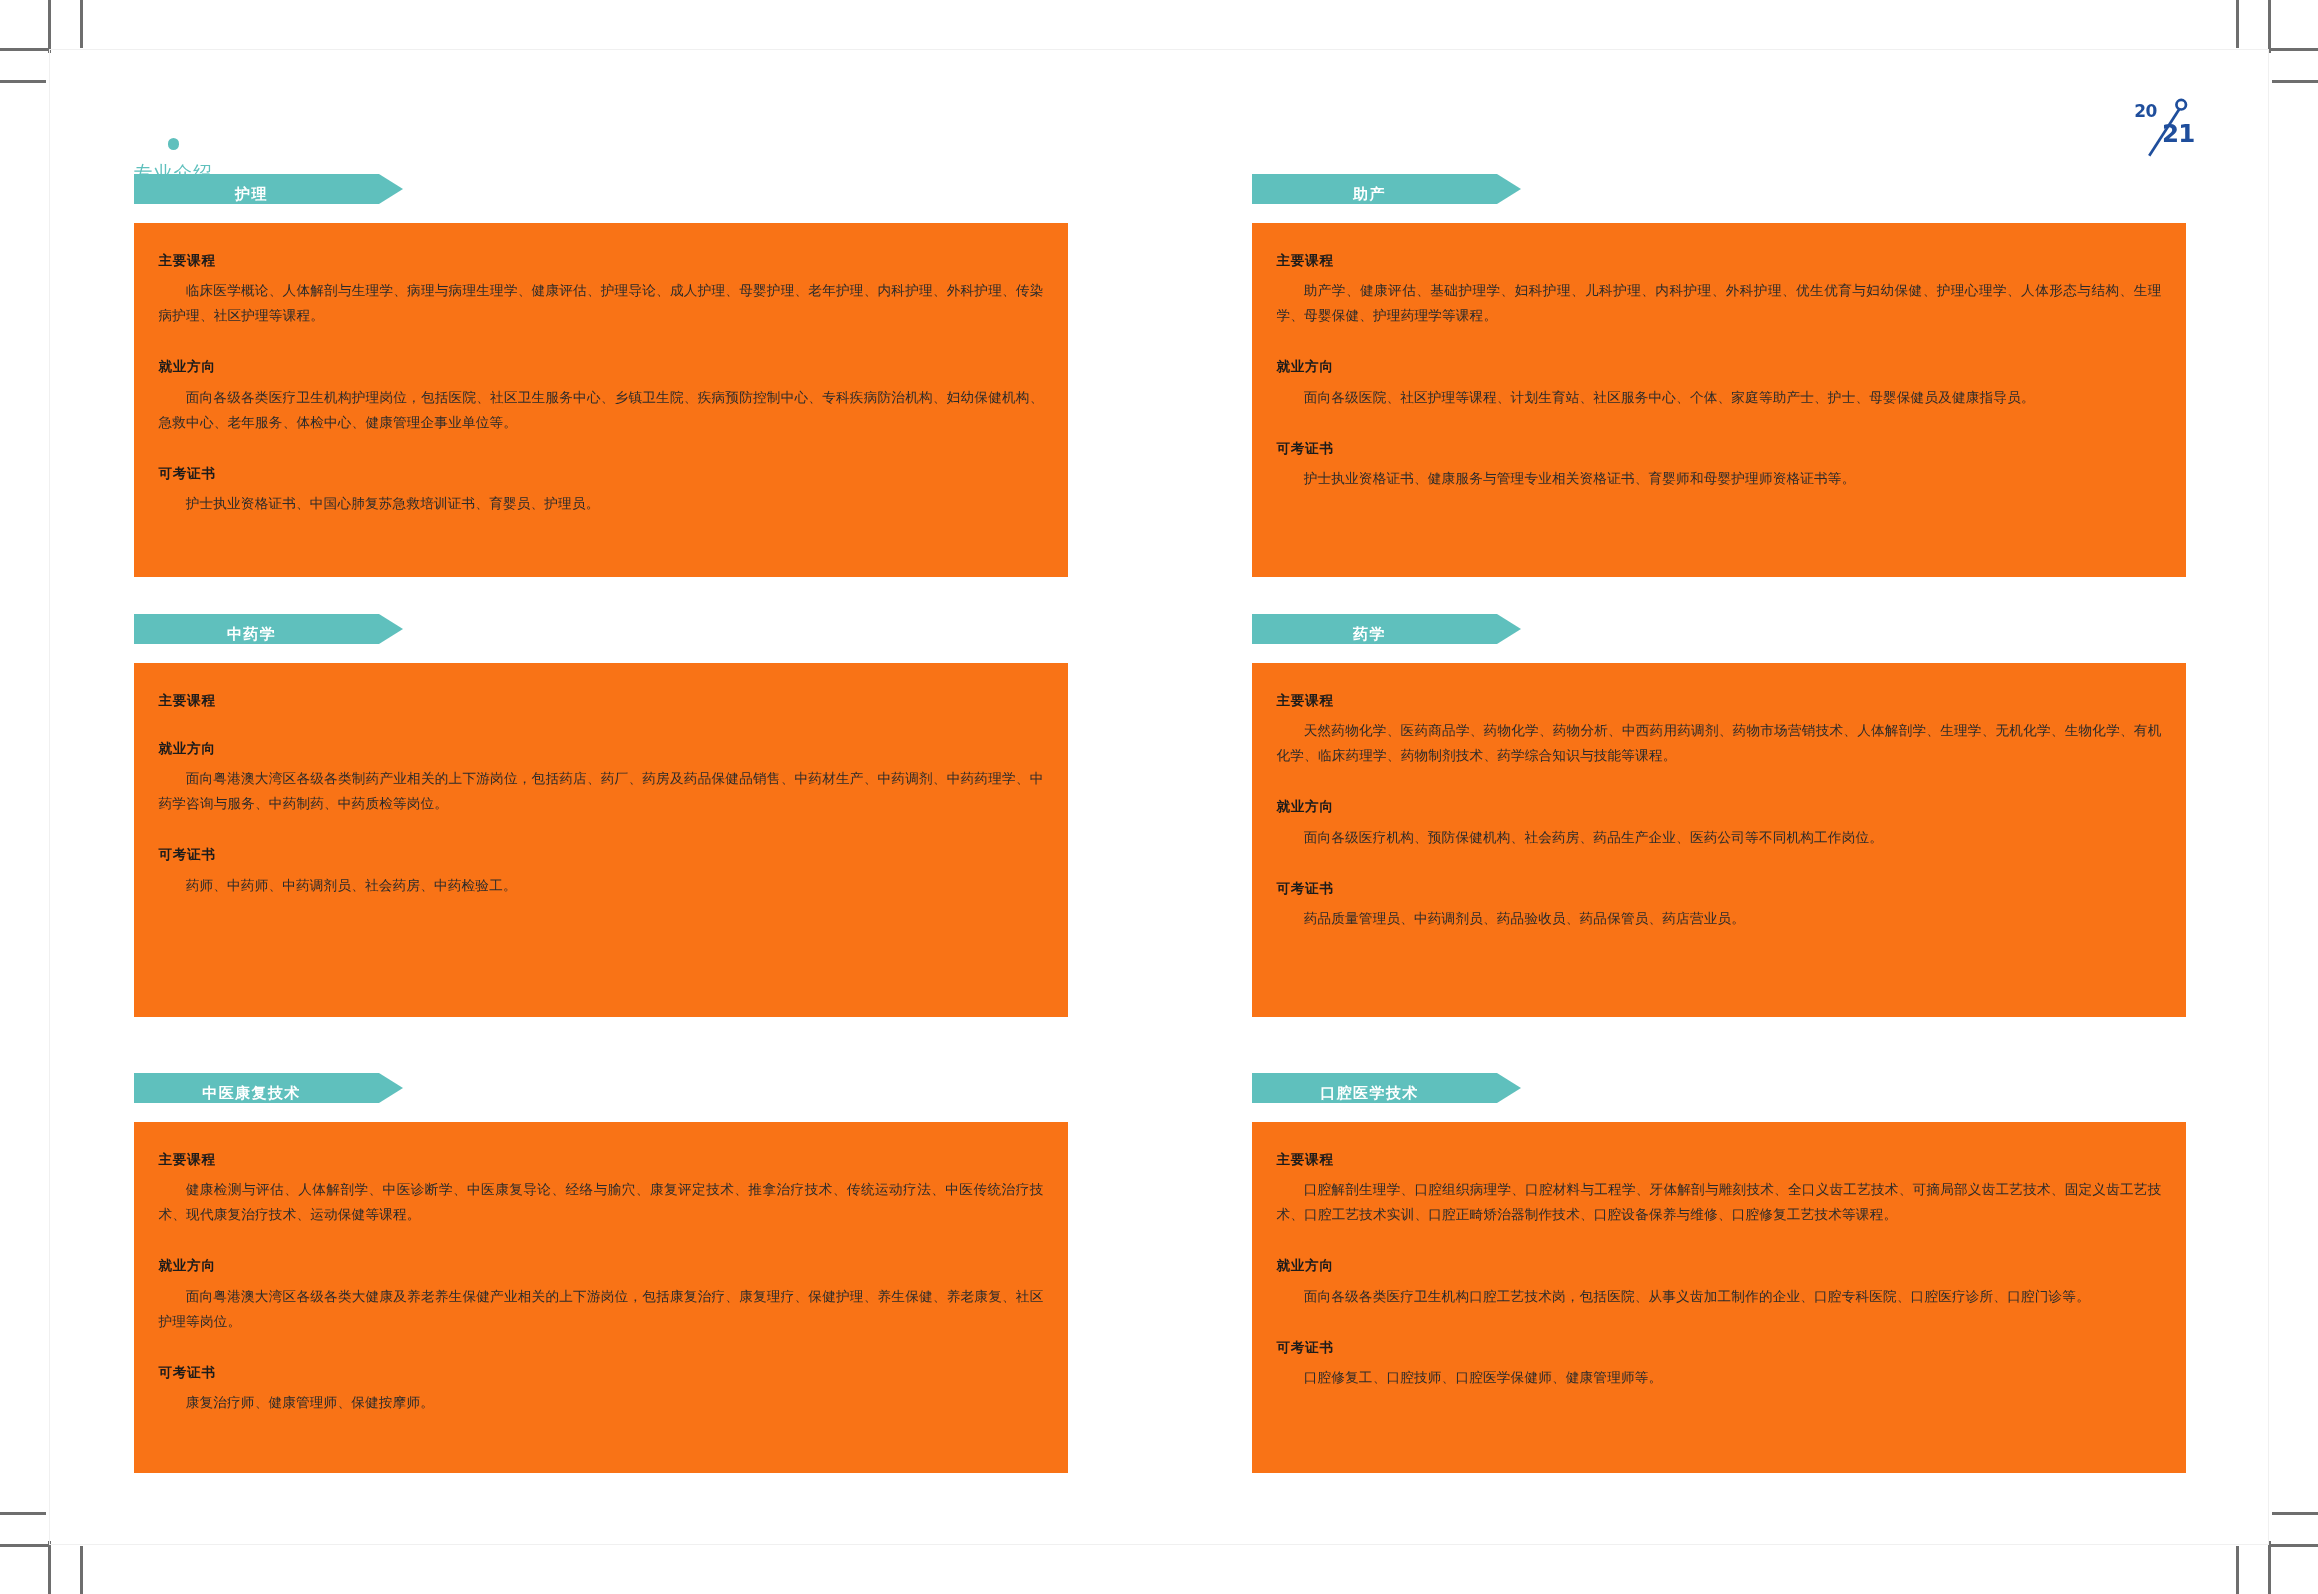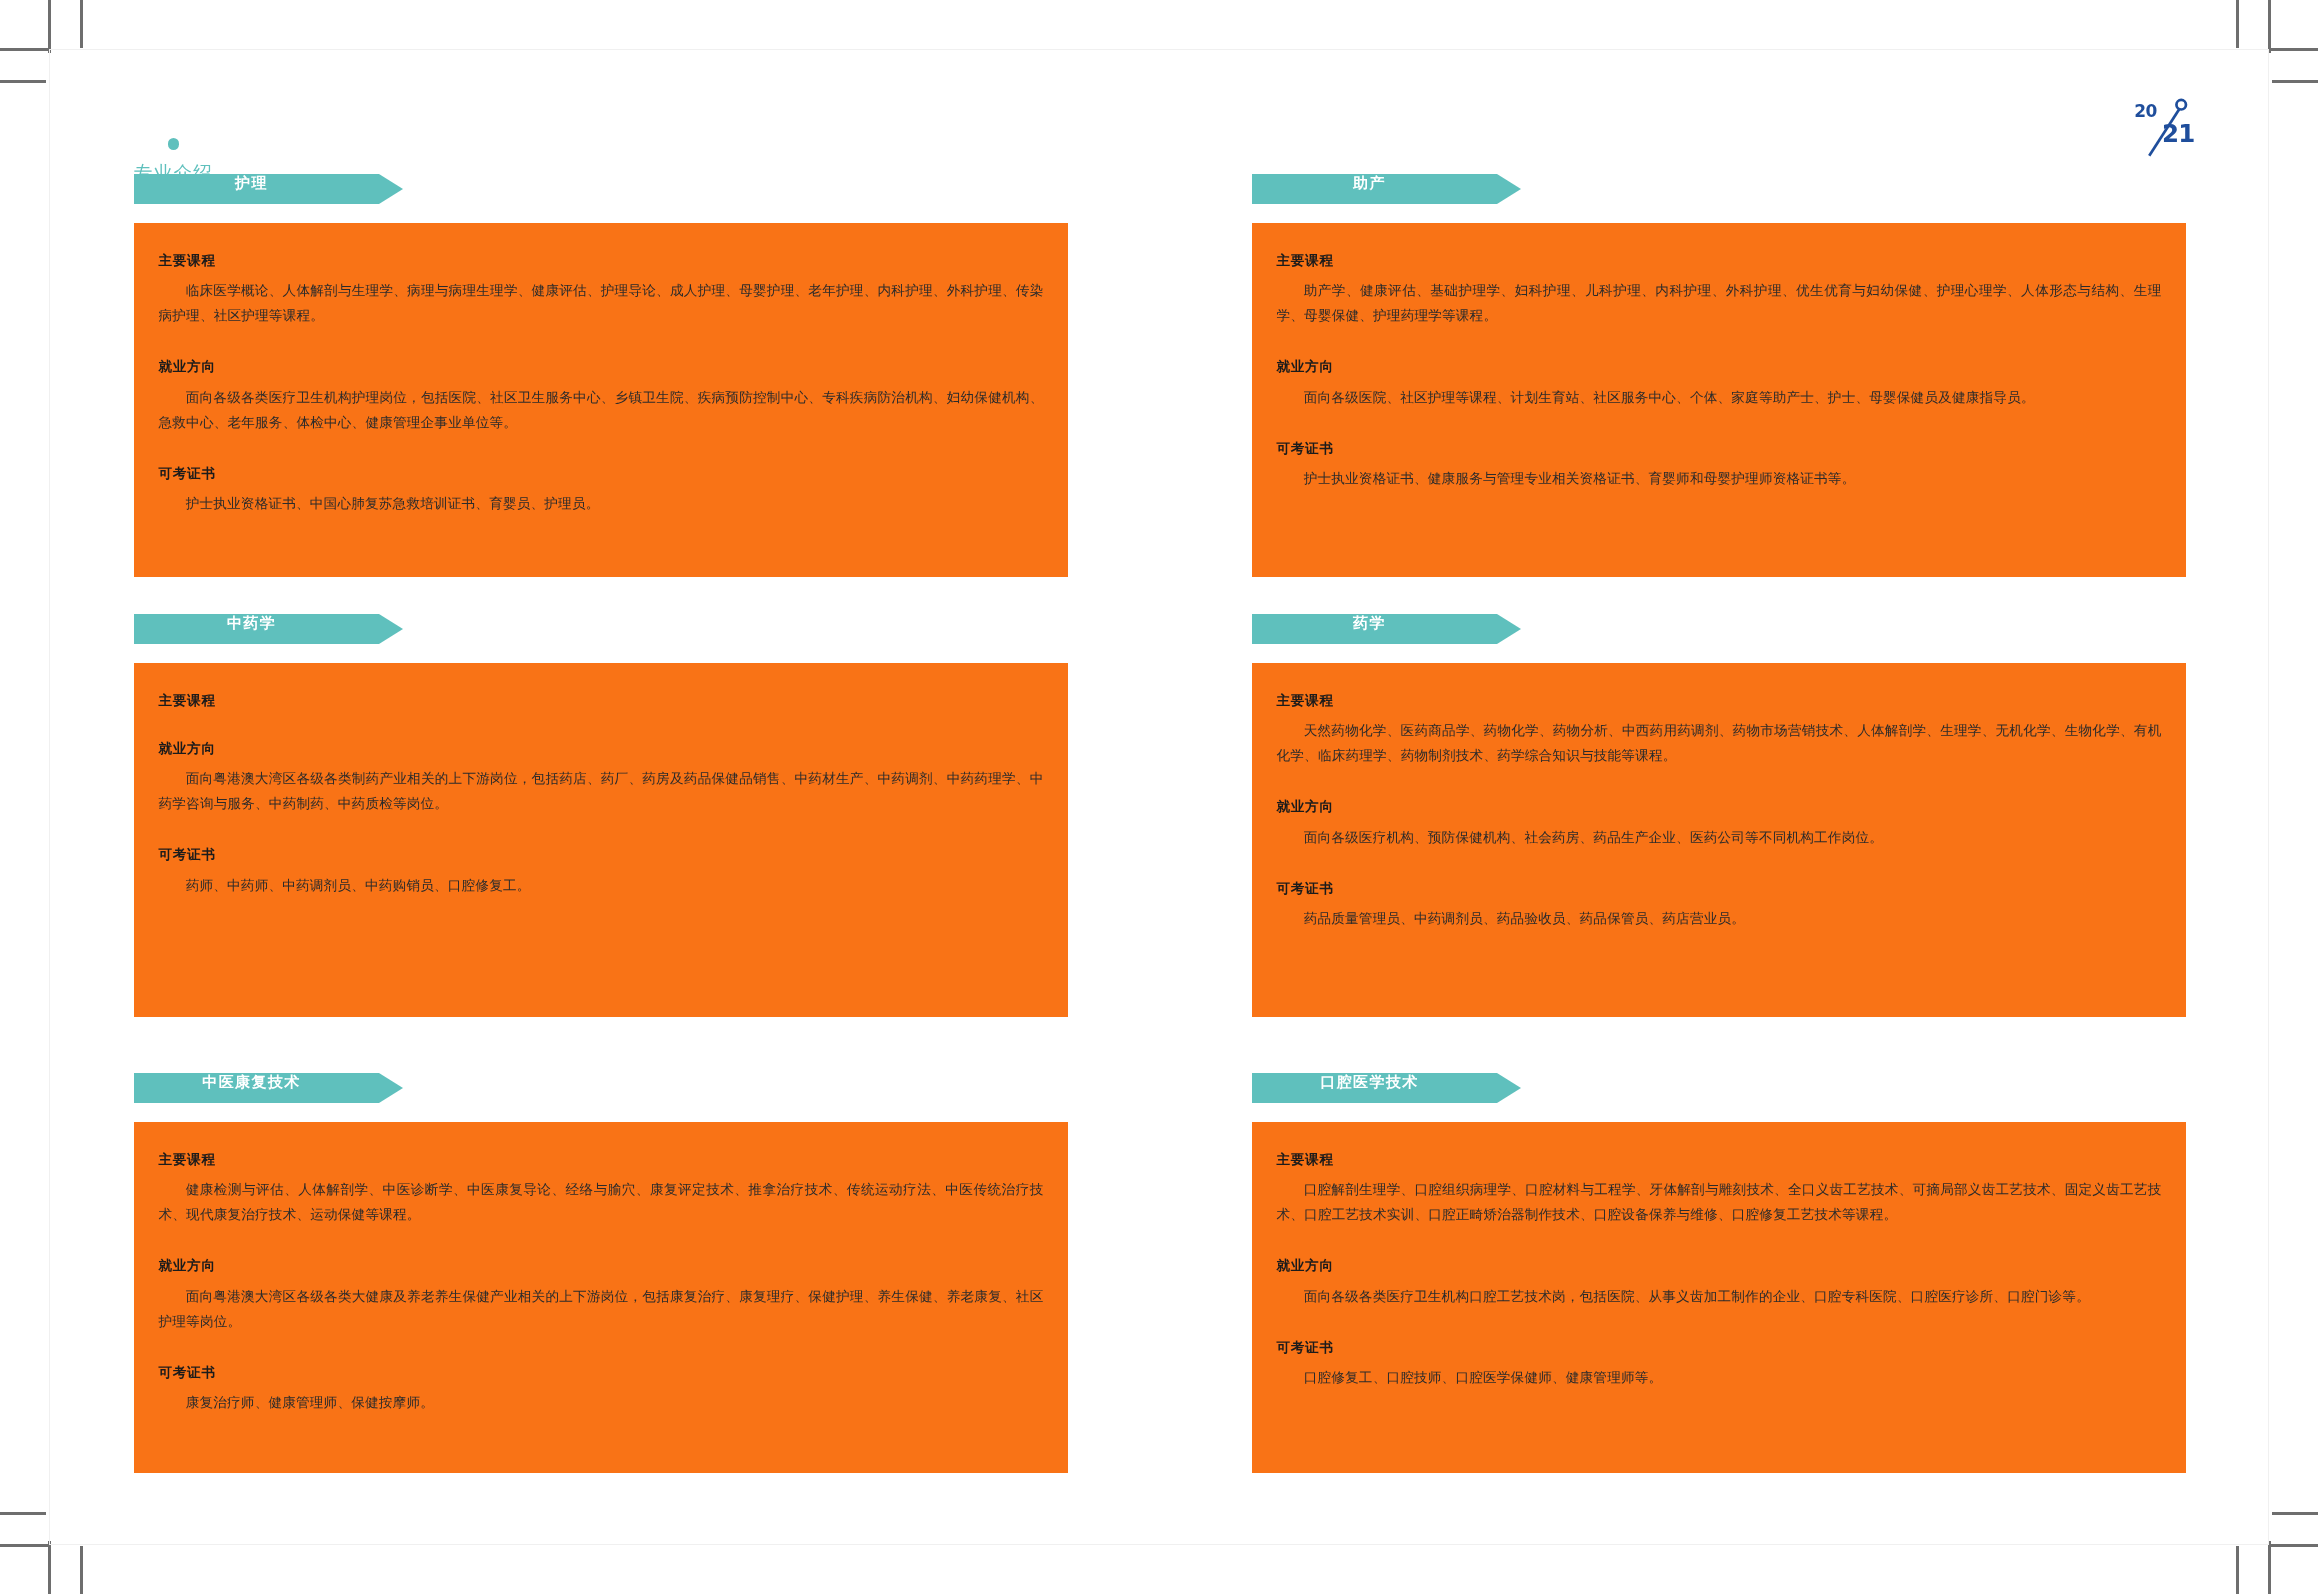--- a/index.html
+++ b/index.html
@@ -106,21 +106,21 @@
 
   
   .ribbon {
     position: relative;
     width: 269px;
     height: 30px;
     background: #5fc0bd;
     -webkit-clip-path: polygon(0 0, 100% 0, 100% 100%, 84.5% 50%, 100% 100%, 0 100%);
     clip-path: polygon(0 0, 245px 0, 269px 15px, 245px 30px, 0 30px, 0 0);
     display: flex;
-    align-items: flex-start;
+    align-items: flex-end;
     justify-content: center;
     box-sizing: border-box;
     padding-right: 34px;
   }
   .ribbon-label {
     color: #ffffff;
     font-size: 15px;
     font-weight: bold;
     letter-spacing: 1.4px;
     white-space: nowrap;
@@ -249,21 +249,21 @@
       <div class="panel">
         <div class="block">
           <div class="block-title">主要课程</div>
         </div>
         <div class="block">
           <div class="block-title">就业方向</div>
           <div class="block-body">面向粤港澳大湾区各级各类制药产业相关的上下游岗位，包括药店、药厂、药房及药品保健品销售、中药材生产、中药调剂、中药药理学、中药学咨询与服务、中药制药、中药质检等岗位。</div>
         </div>
         <div class="block">
           <div class="block-title">可考证书</div>
-          <div class="block-body">药师、中药师、中药调剂员、中药购销员、口腔修复工。</div>
+          <div class="block-body">药师、中药师、中药调剂员、社会药房、中药检验工。</div>
         </div>
       </div>
     </div>
 
     <div class="program row2">
       <div class="ribbon">
         <span class="ribbon-label">药学</span>
       </div>
       <div class="panel">
         <div class="block">

